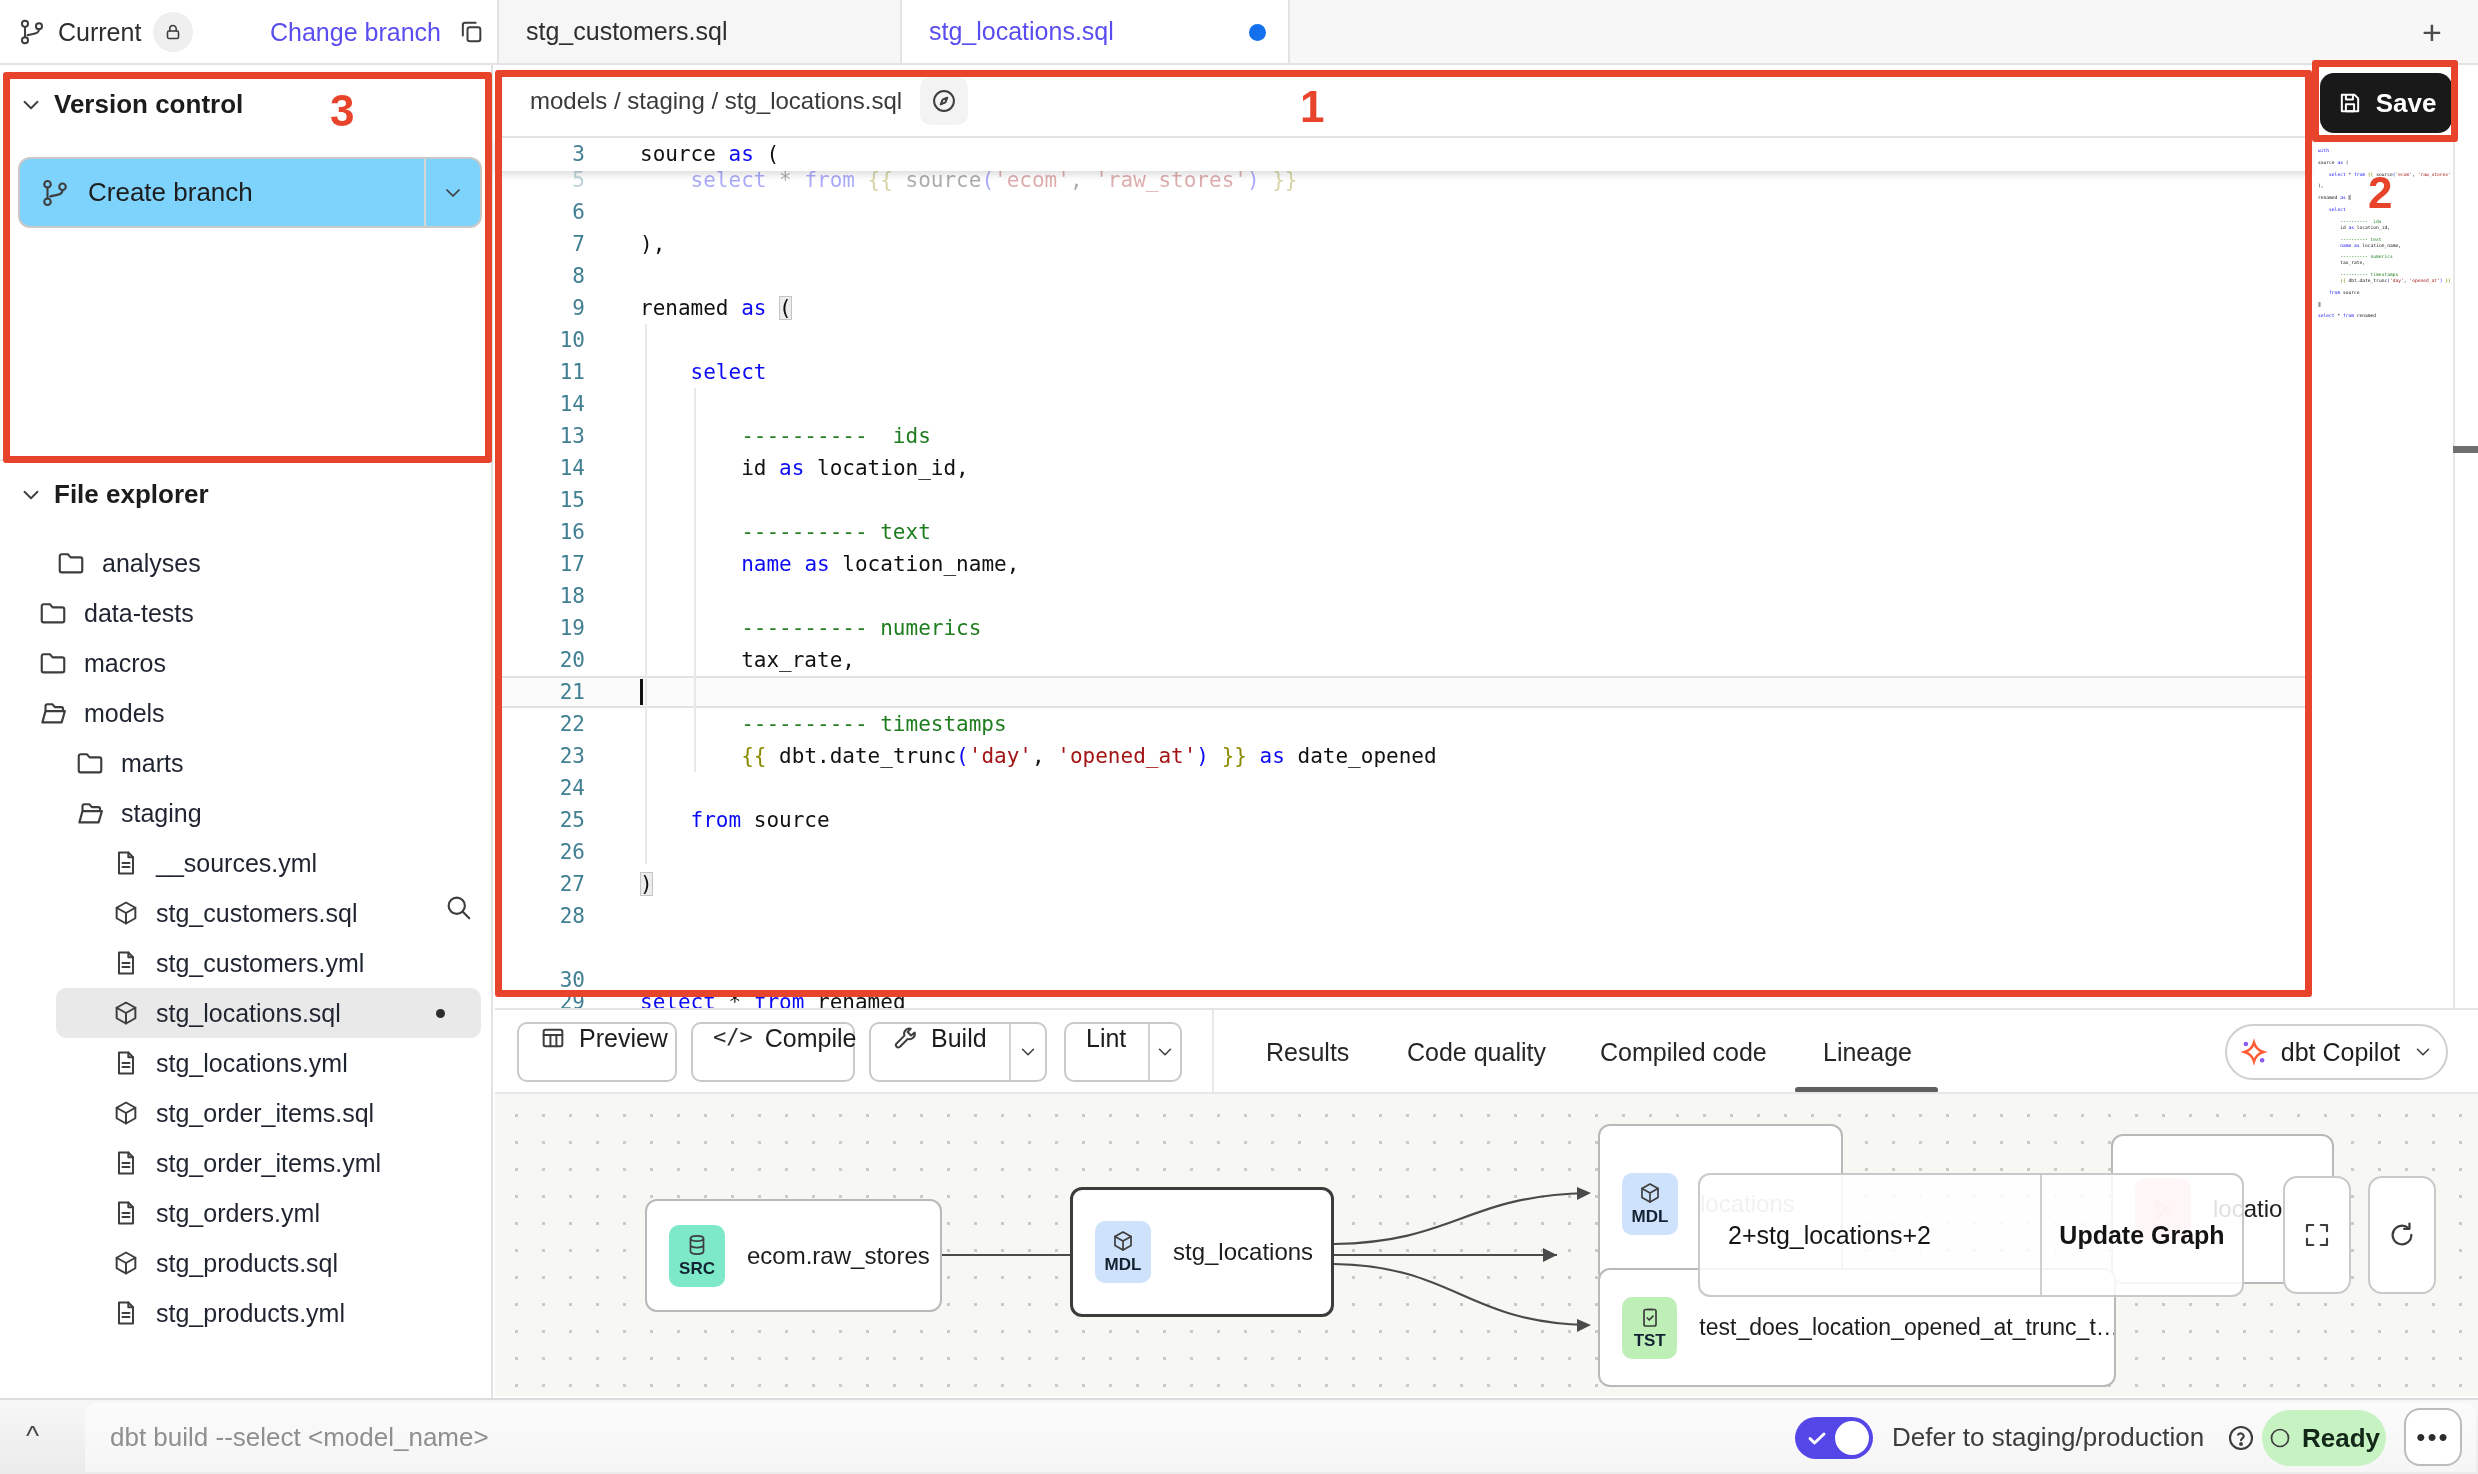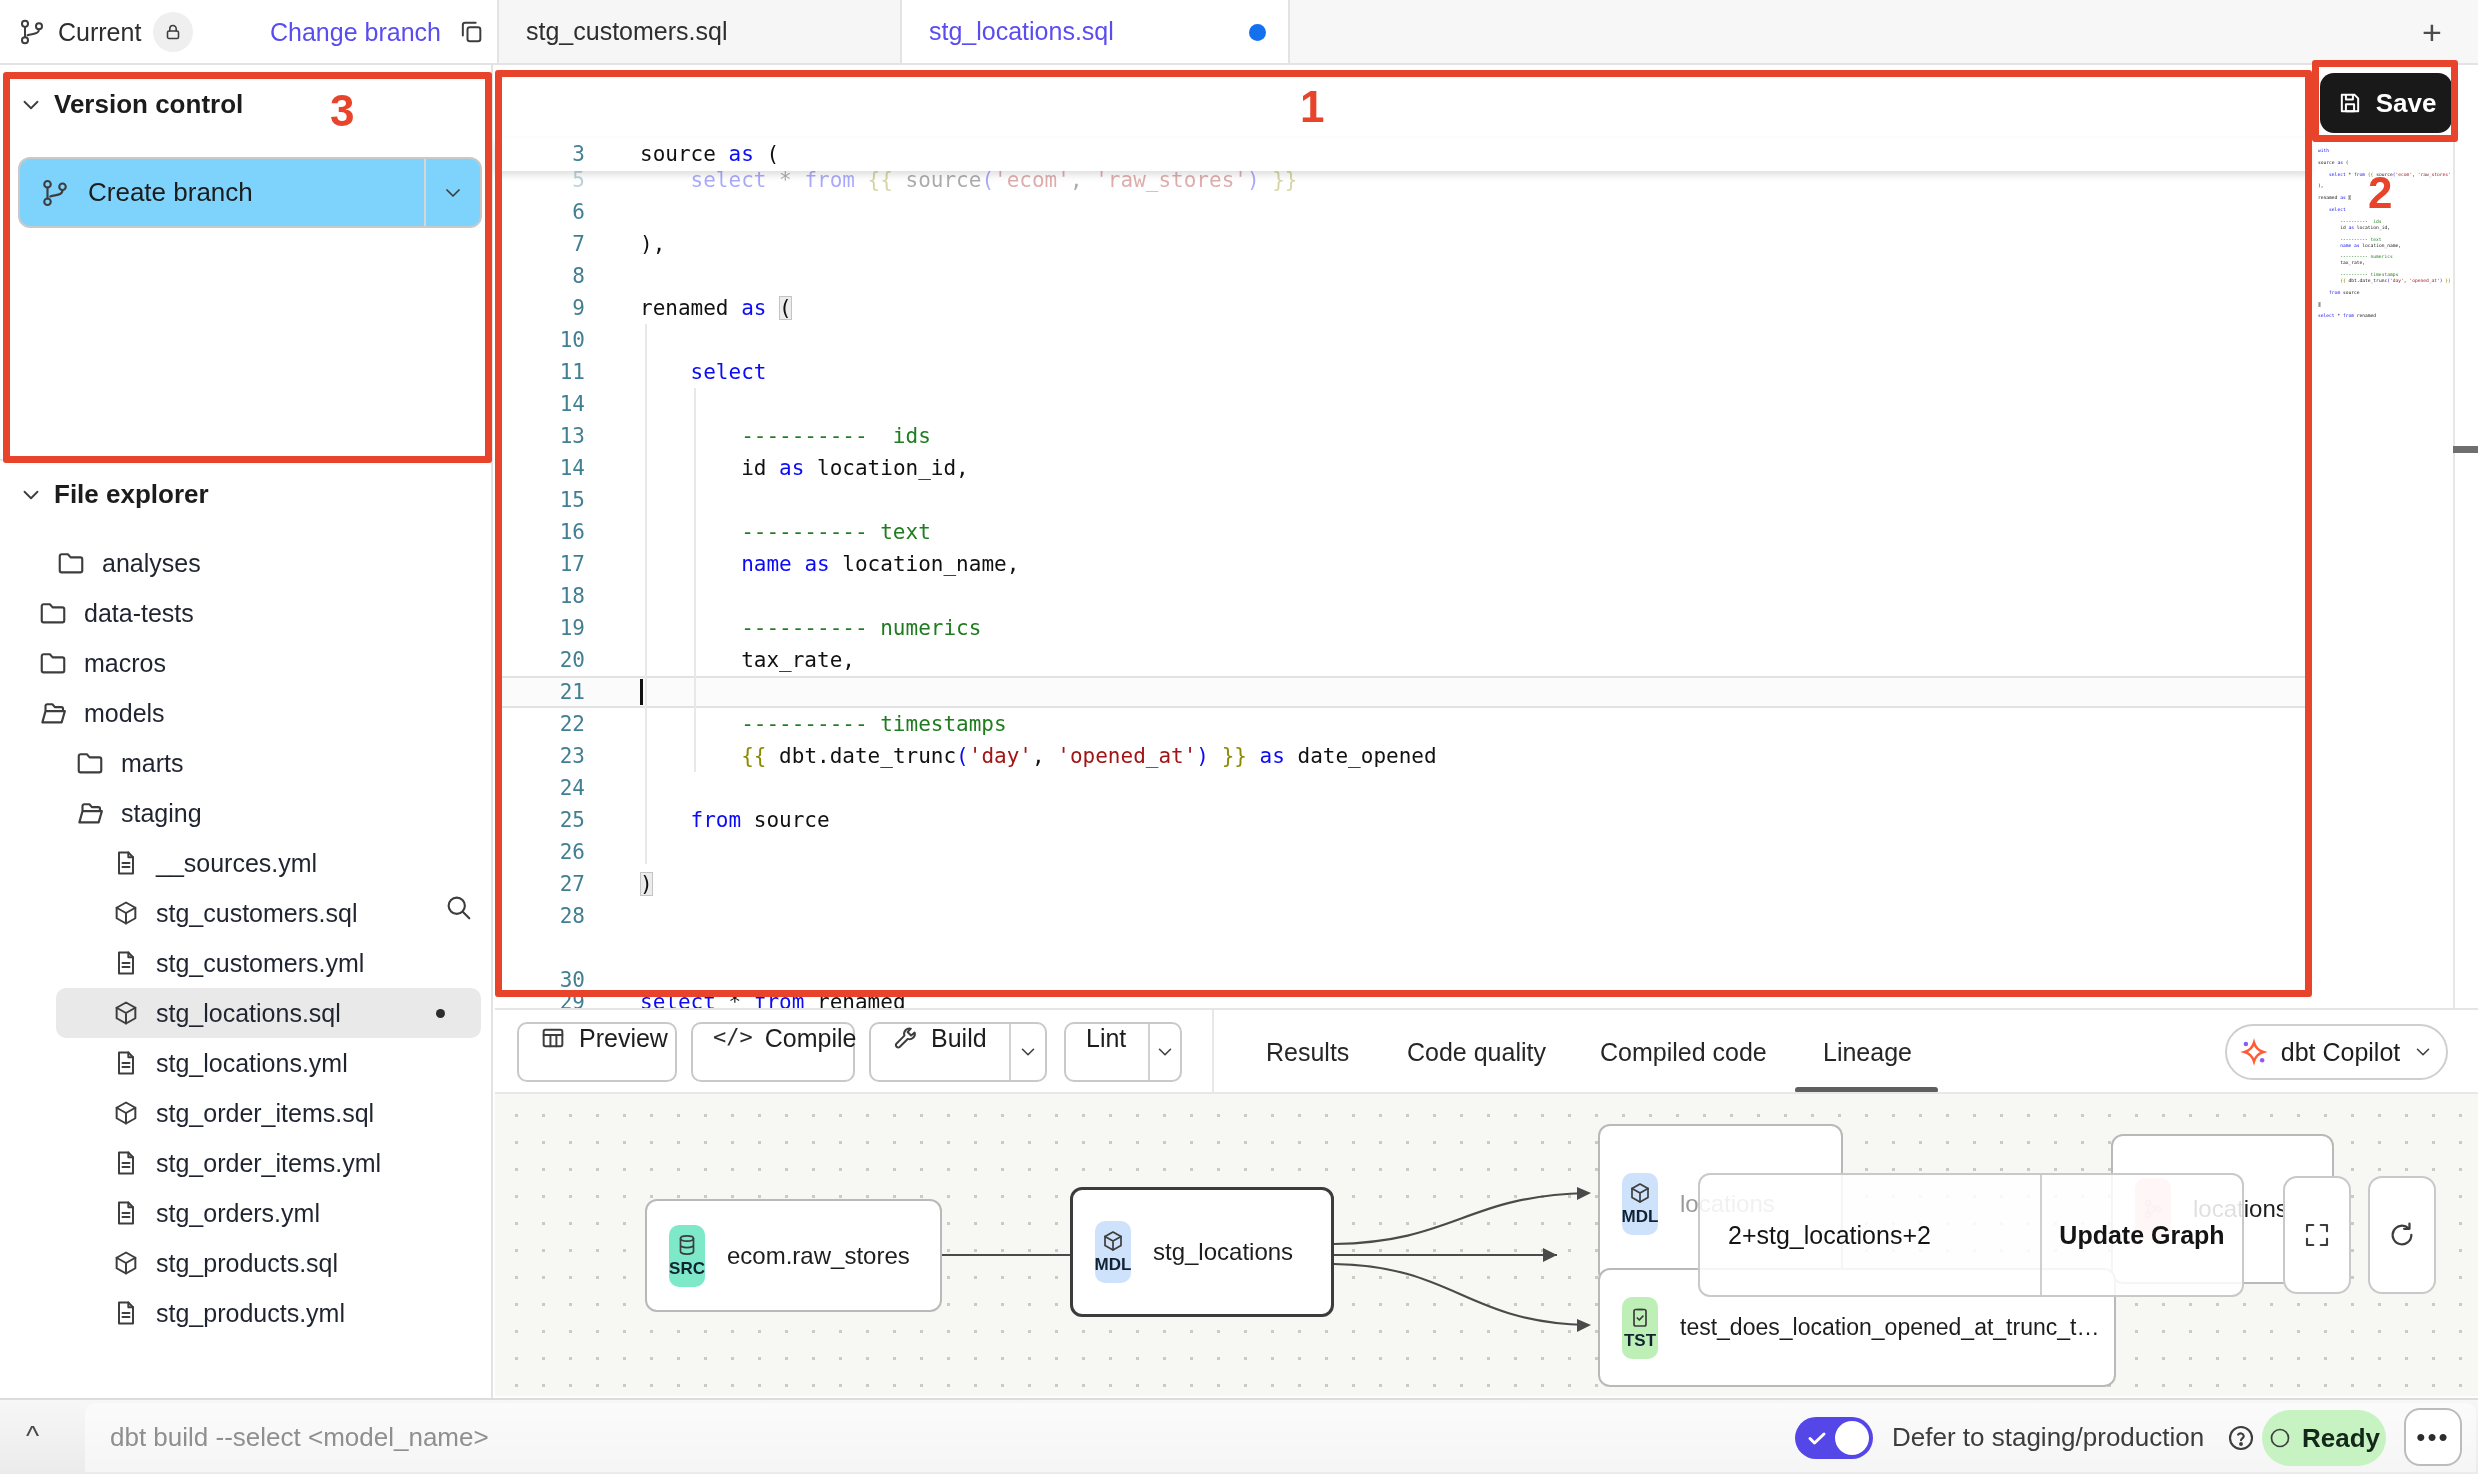--- a/index.html
+++ b/index.html
@@ -75,21 +75,21 @@
   .tb-sep { position:absolute; left:717px; top:0; width:2px; height:84px; background:#e8e8e8; }
   .ptab { position:absolute; top:0; height:84px; display:flex; align-items:center; font-size:25px; color:#262626; }
   .ptab-underline { position:absolute; left:1300px; top:77px; width:143px; height:6px; background:#5f5f5f; border-radius:3px; }
   .copilotbtn { position:absolute; left:1730px; top:14px; width:223px; height:56px; border:2px solid #cfcfcf; border-radius:28px; background:#fff; display:flex; align-items:center; justify-content:center; gap:12px; font-size:25px; color:#1d1d1d; }
 
   
   .lineage { position:absolute; left:495px; top:1092px; width:1983px; height:304px; background:#f7f7f4; border-top:2px solid #e8e8e8; overflow:hidden;
              background-image:radial-gradient(#cbcbc5 1.6px, transparent 1.8px); background-size:27px 27px; background-position:8px 8px; }
   .lnode { position:absolute; background:#fff; border:2px solid #b9b9b9; border-radius:12px; display:flex; align-items:center; }
   .lnode.selnode { border:3px solid #3c3c3c; }
-  .lbadge { width:36px; height:62px; border-radius:10px; margin-left:22px; display:flex; flex-direction:column; align-items:center; justify-content:center; gap:2px; font-size:17px; font-weight:600; color:#123; }
+  .lbadge { width:56px; height:62px; border-radius:10px; margin-left:22px; display:flex; flex-direction:column; align-items:center; justify-content:center; gap:2px; font-size:17px; font-weight:600; color:#123; }
   .lbadge.src { background:#7ee9c9; } .lbadge.mdl { background:#cfe2fb; } .lbadge.tst { background:#bdefb6; } .lbadge.pnk { background:#f6bdc5; color:#c96; }
   .lnode .nlbl { margin-left:22px; font-size:24px; color:#1d1d1d; white-space:nowrap; overflow:hidden; }
   .gctrl { position:absolute; background:#fff; border:2px solid #c9c9c9; border-radius:14px; display:flex; align-items:center; justify-content:center; }
   .goverlay { position:absolute; left:1203px; top:79px; width:546px; height:124px; background:rgba(255,255,255,.86); border:2px solid #c9c9c9; border-radius:12px; display:flex; z-index:6; }
   .goverlay .sel { flex:1; display:flex; align-items:center; padding-left:28px; font-size:25px; color:#141414; border-right:2px solid #cfcfcf; }
   .goverlay .upd { width:200px; display:flex; align-items:center; justify-content:center; font-size:25px; font-weight:600; color:#141414; }
 
   
   .statusbar { position:absolute; left:0; top:1398px; width:2478px; height:76px; background:linear-gradient(#f7f7f7,#ebebeb); border-top:2px solid #dcdcdc; }
   .cmdpanel { position:absolute; left:85px; top:3px; right:2px; bottom:2px; background:rgba(255,255,255,.5); border-radius:10px 10px 0 0; }
@@ -336,20 +336,29 @@
               <path d="M14 3v4h4"></path>
               <path d="M9 12h6M9 15.5h6"></path>
             </svg>
           </span>
           <span class="nm">stg_products.yml</span>
         </div>
       </div>
   </div>
 
   <div class="editor">
+    <div class="crumbbar">
+      <span class="crumb">models / staging / stg_locations.sql</span>
+      <span class="copilot-crumb">
+        <svg class="ic" width="28" height="28" viewBox="0 0 24 24">
+            <circle cx="12" cy="12" r="8.5"></circle>
+            <path d="m14.8 9.2-1.6 4-4 1.6 1.6-4z"></path>
+          </svg>
+      </span>
+    </div>
     <div class="savebtn">
       <svg width="28" height="28" viewBox="0 0 24 24" style="stroke:#fff;stroke-width:1.7;fill:none;stroke-linejoin:round">
           <path d="M5 5h11l3 3v11H5z"></path>
           <rect x="8.5" y="13" width="7" height="6"></rect>
           <path d="M8.5 5v4h6V5"></path>
         </svg>
       <span>Save</span>
     </div>
     <div class="code-area">
       <div class="activeline"></div>

